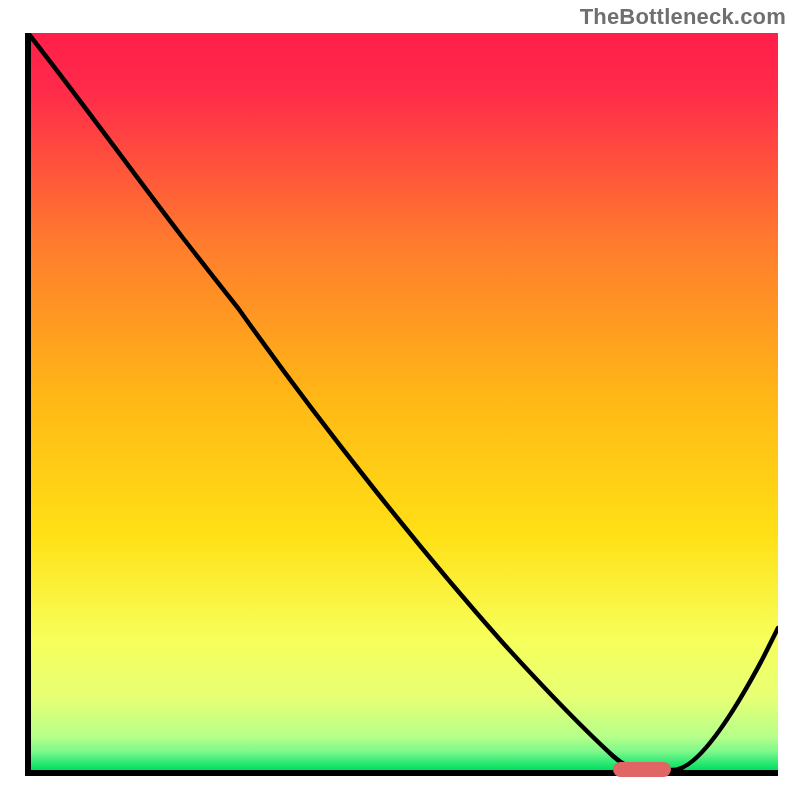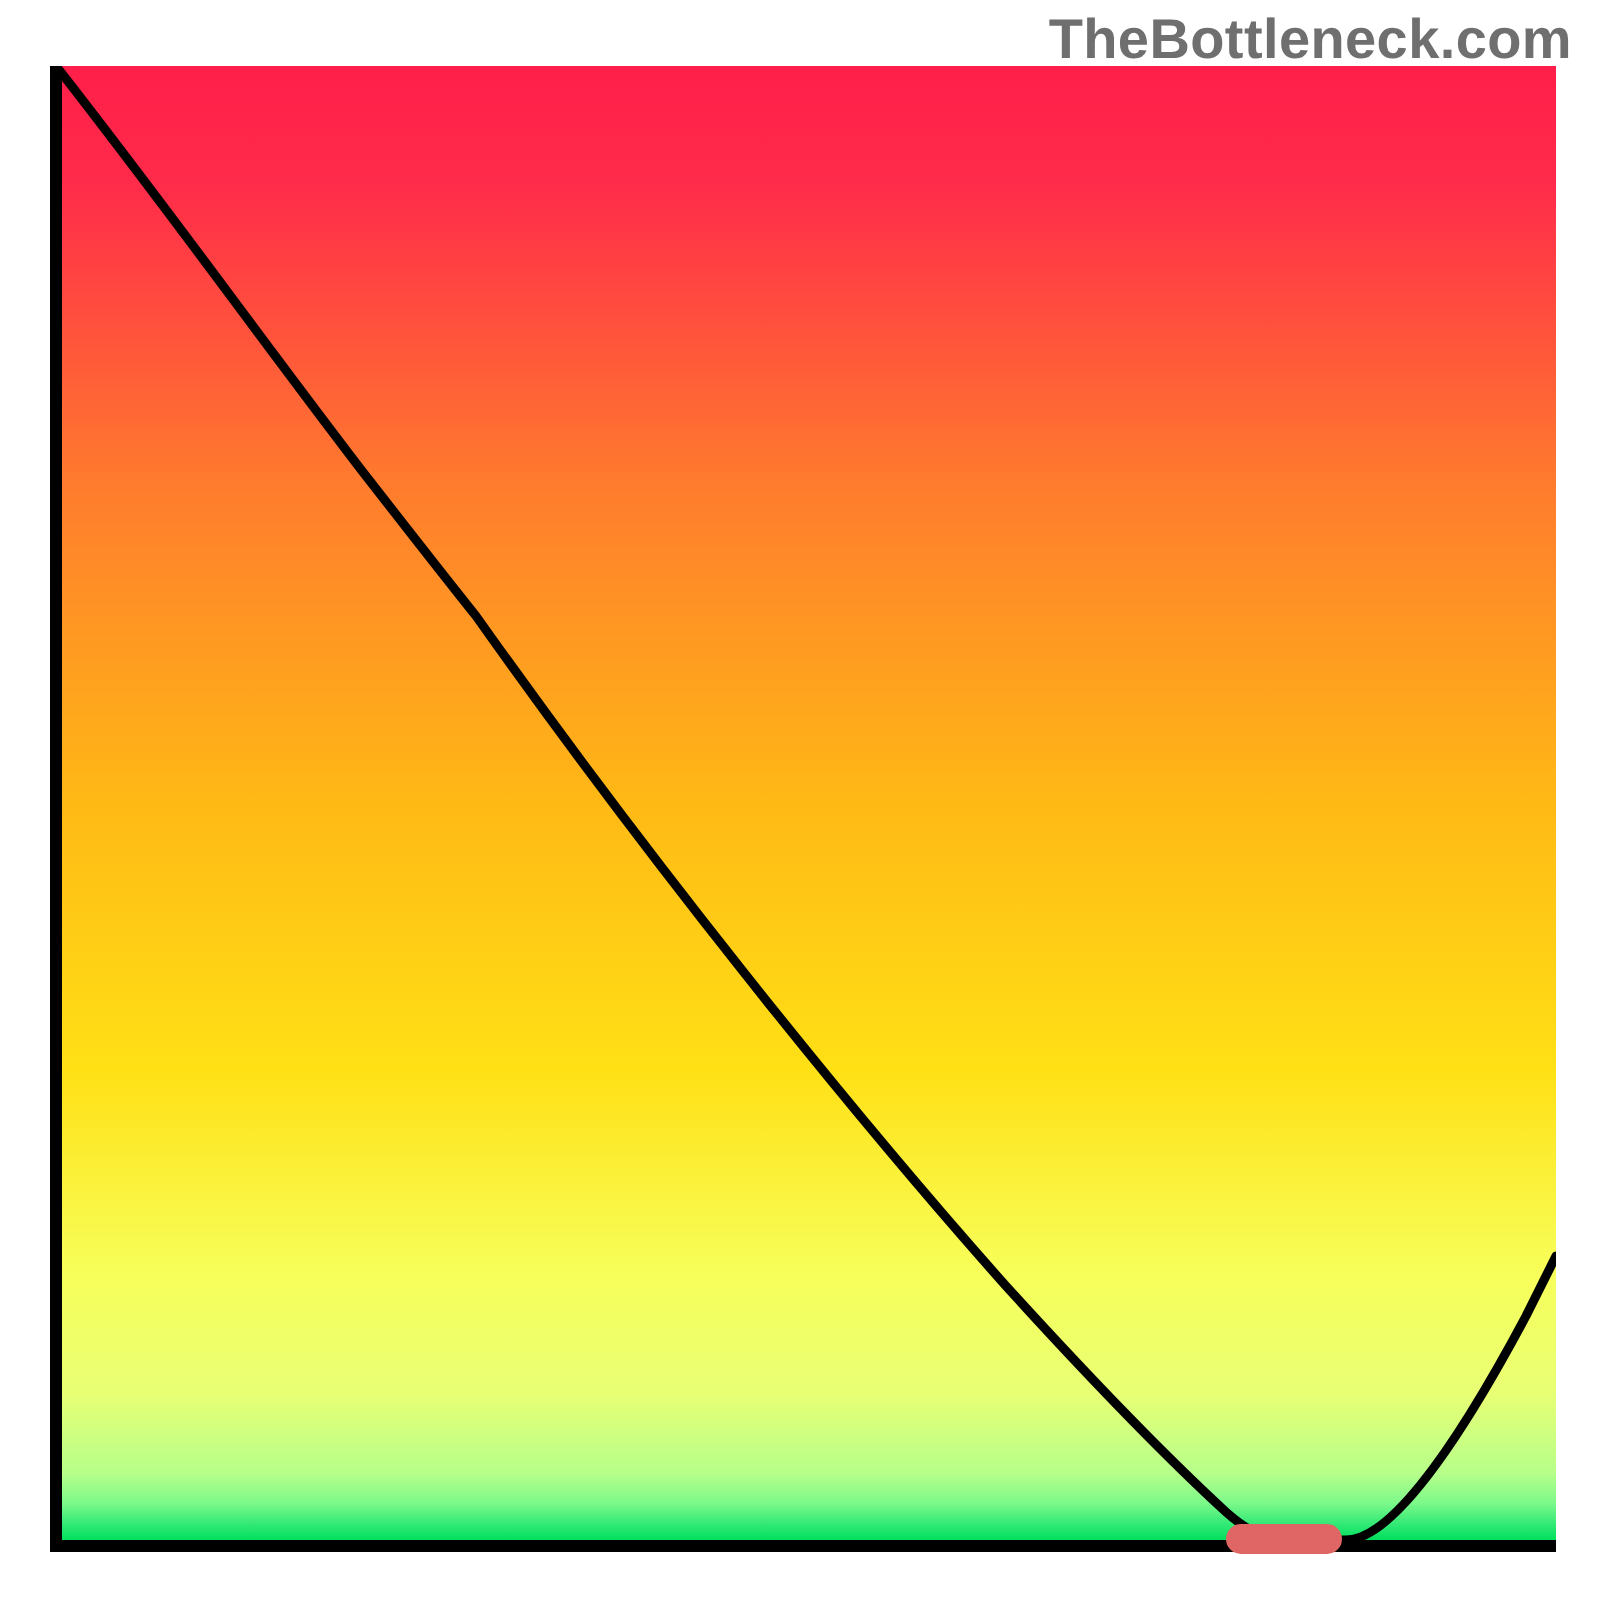--- a/index.html
+++ b/index.html
@@ -13,21 +13,21 @@
   }
   .frame {
     position: relative;
     width: 800px;
     height: 800px;
   }
   .watermark {
     position: absolute;
     top: 4px;
     right: 14px;
-    font-size: 28px;
+    font-size: 22px;
     font-weight: 600;
     color: #6f6f6f;
     letter-spacing: 0.2px;
     user-select: none;
     text-align: right;
   }
   .plot {
     position: absolute;
     left: 23px;
     top: 33px;

